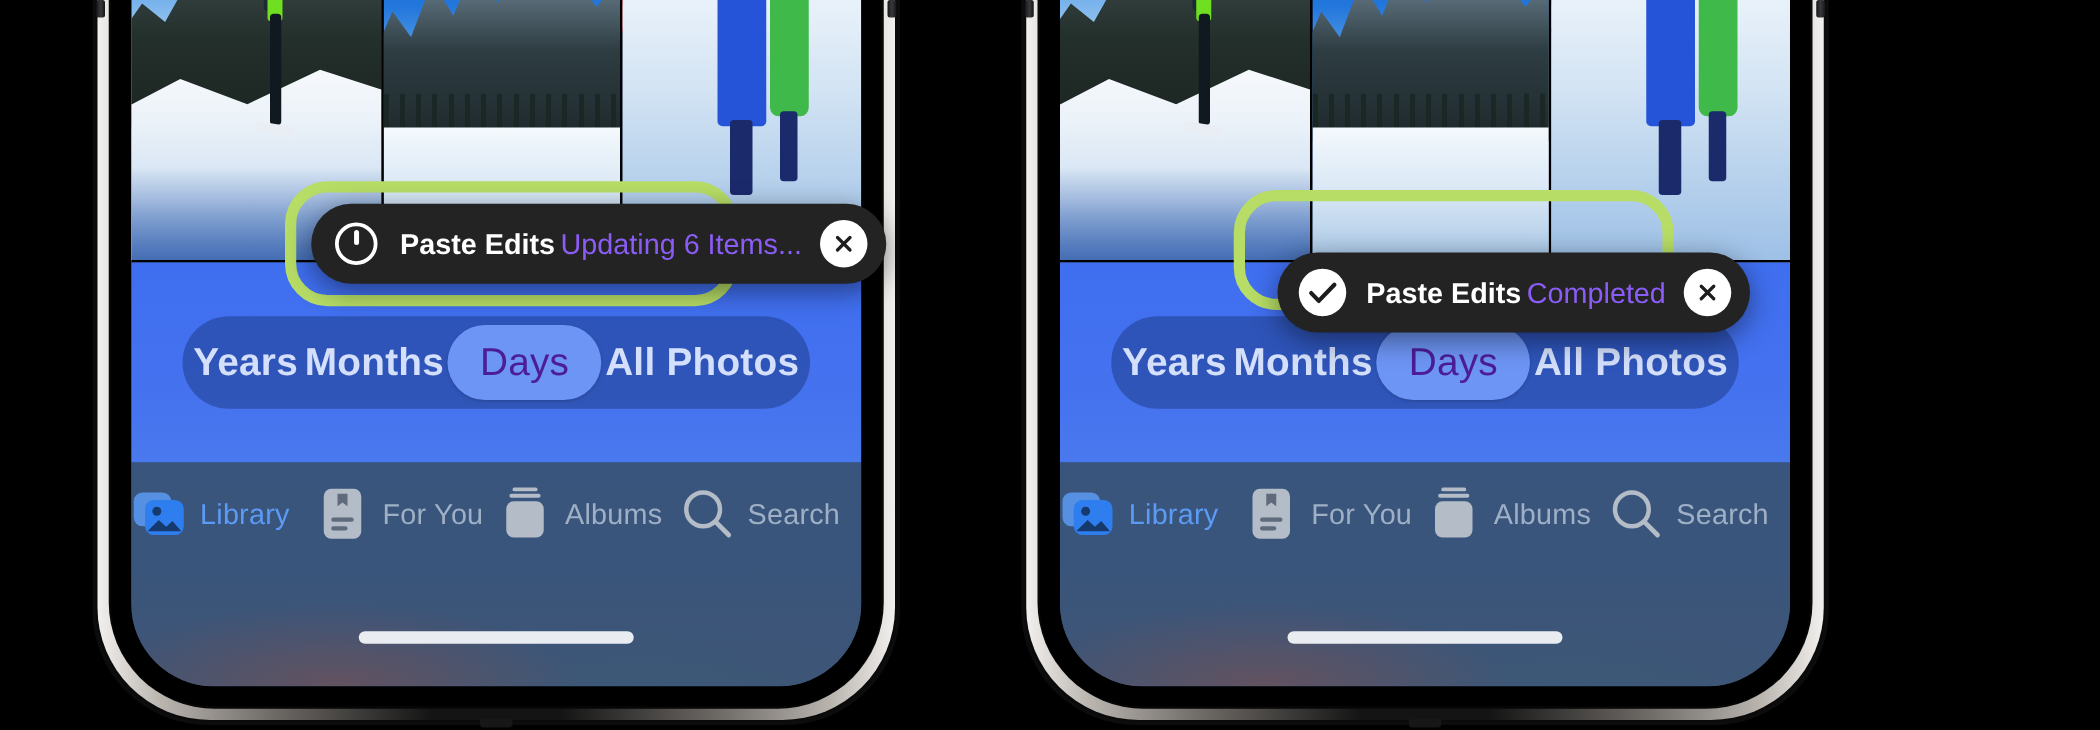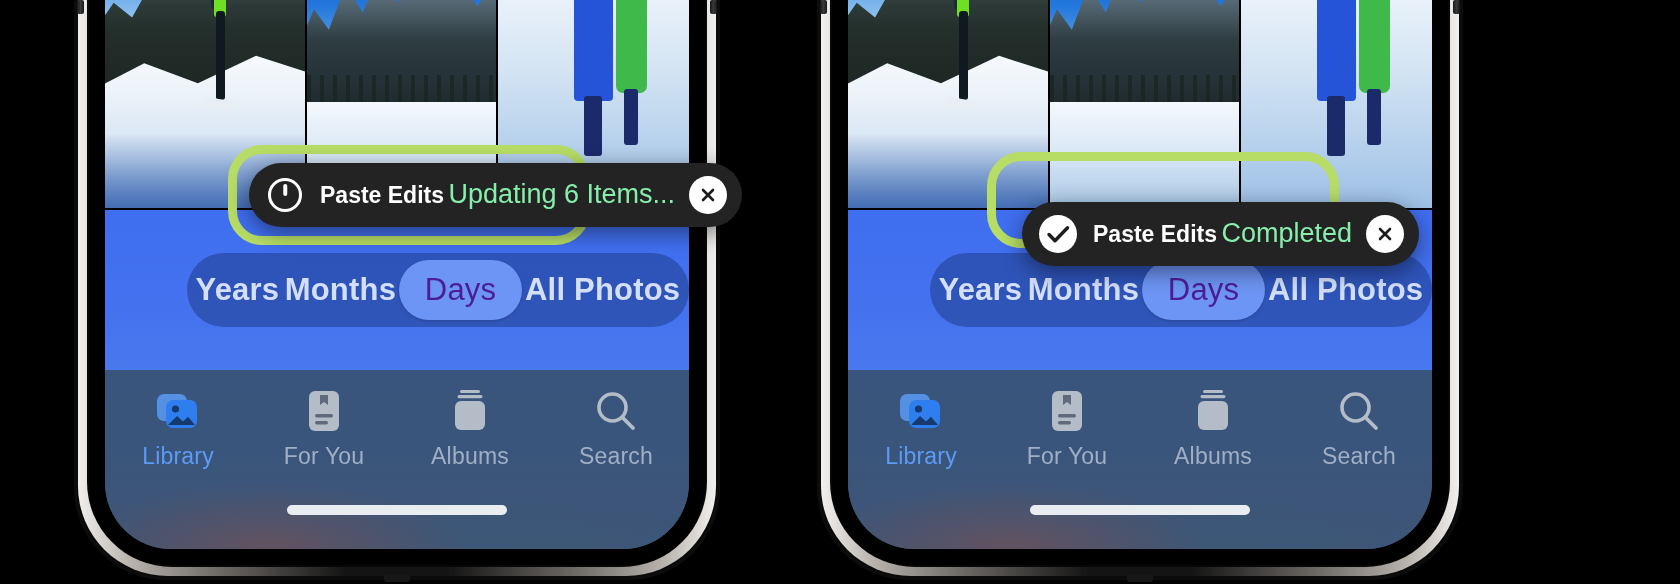--- a/index.html
+++ b/index.html
@@ -77,53 +77,53 @@
   .kidB{position:absolute;left:62%;top:48%;width:16%;height:40%;}
   .kidB .coat{position:absolute;inset:0 0 24% 0;border-radius:7px;background:#3fb94a;}
   .kidB .leg{position:absolute;left:26%;bottom:0;width:46%;height:26%;background:#1b2a6b;border-radius:3px;}
 
   
   .grid-edge{position:absolute;left:0;right:0;bottom:0;height:2px;background:#000;}
 
   
   .seg-band{flex:0 0 auto;height:160px;position:relative;
     background:linear-gradient(180deg,#3f6ef0 0%,#4472ef 60%,#4a78ee 100%);
-    display:flex;align-items:center;justify-content:flex-end;}
+    display:flex;align-items:center;justify-content:center;}
   .segmented{width:86%;height:74px;border-radius:37px;background:rgba(18,46,110,.42);
     display:flex;align-items:center;padding:0 6px;box-sizing:border-box;}
   .seg{flex:1 1 auto;height:60px;border-radius:30px;display:flex;align-items:center;justify-content:center;
     color:#d3dffb;font-size:31px;font-weight:600;letter-spacing:.2px;white-space:nowrap;}
   .seg.active{background:#6d95f5;color:#4c1d95;font-weight:400;flex:0 0 auto;padding:0 26px;
     box-shadow:0 1px 3px rgba(0,0,0,.18);}
 
   
   .tabbar{flex:1 1 auto;position:relative;
     background:linear-gradient(180deg,#39557d 0%,#3a557b 46%,#3e5576 100%);
     display:flex;align-items:flex-start;padding-top:18px;box-sizing:border-box;}
   .tabbar::after{content:"";position:absolute;left:0;right:0;bottom:0;height:120px;pointer-events:none;
     background:radial-gradient(ellipse 48% 80% at 28% 100%,rgba(150,78,64,.42),transparent 70%),
                radial-gradient(ellipse 46% 70% at 70% 100%,rgba(58,92,120,.35),transparent 70%);}
-  .tab{flex:1 1 0;display:flex;flex-direction:column;align-items:center;gap:9px;position:relative;z-index:2;}
+  .tab{flex:1 1 0;display:flex;align-items:center;gap:9px;position:relative;z-index:2;}
   .tab .ico{width:46px;height:46px;display:flex;align-items:center;justify-content:center;}
   .tab .lbl{font-size:23px;color:#9fb0c6;letter-spacing:.2px;}
   .tab.active .lbl{color:#5c9bf5;}
 
   .home-ind{position:absolute;left:50%;transform:translateX(-50%);bottom:34px;
     width:220px;height:10px;border-radius:5px;background:#e9edf2;z-index:3;}
 
   
   .pill-wrap{position:absolute;z-index:40;}
   .pill-wrap.left{left:249px;top:163px;}
   .pill-wrap.right{left:1022px;top:175px;margin-top:27px;}
   .pill{display:flex;align-items:center;background:#232323;border-radius:48px;
     padding:11px 15px;box-shadow:0 6px 22px rgba(0,0,0,.45);}
   .pill .lead{width:42px;height:42px;flex:0 0 auto;display:flex;align-items:center;justify-content:center;}
   .pill .txt{flex:1 1 auto;text-align:center;padding:0 14px;}
   .pill .t1{color:#fff;font-size:23px;font-weight:700;line-height:1.12;white-space:nowrap;}
-  .pill .t2{color:#86efac;font-size:27px;font-weight:400;line-height:1.16;white-space:nowrap;}
+  .pill .t2{color:#8b5cf6;font-size:23px;font-weight:400;line-height:1.16;white-space:nowrap;}
   .pill .close{width:38px;height:38px;flex:0 0 auto;border-radius:50%;background:#fff;
     display:flex;align-items:center;justify-content:center;}
 
   
   .hl{position:absolute;z-index:35;border:9px solid #b7dd66;border-radius:34px;box-sizing:border-box;}
   .hl.left{left:228px;top:145px;width:362px;height:100px;}
   .hl.right{left:987px;top:152px;width:352px;height:96px;}
 
   .spinner-ring{width:34px;height:34px;border-radius:50%;border:3.5px solid #fff;box-sizing:border-box;position:relative;}
   .spinner-ring::after{content:"";position:absolute;left:50%;top:3px;width:3.5px;height:12px;

